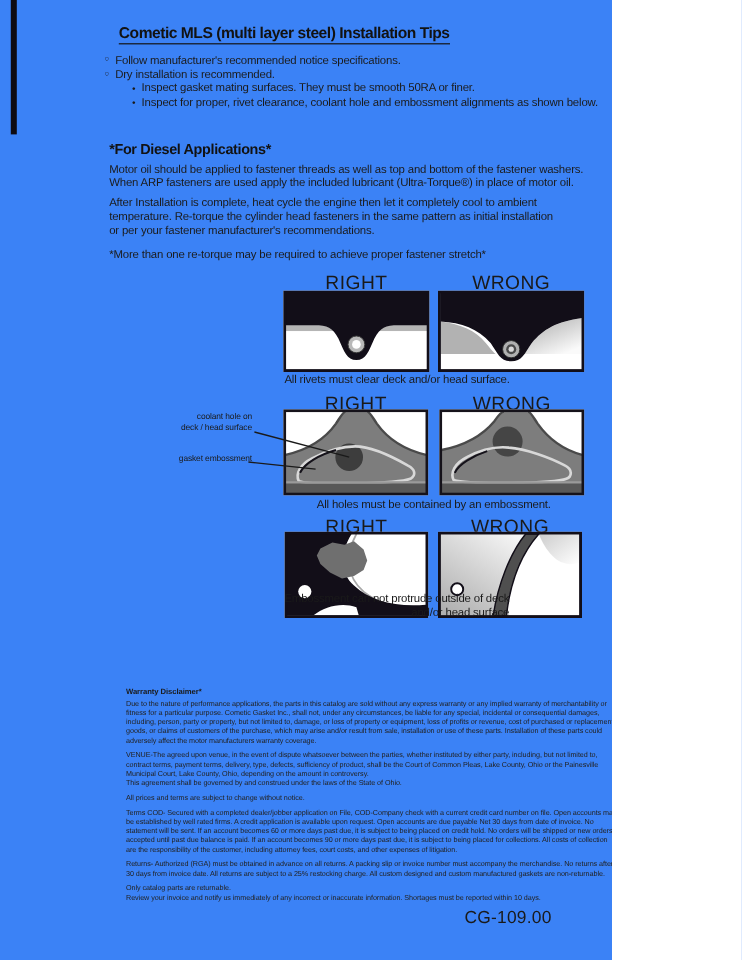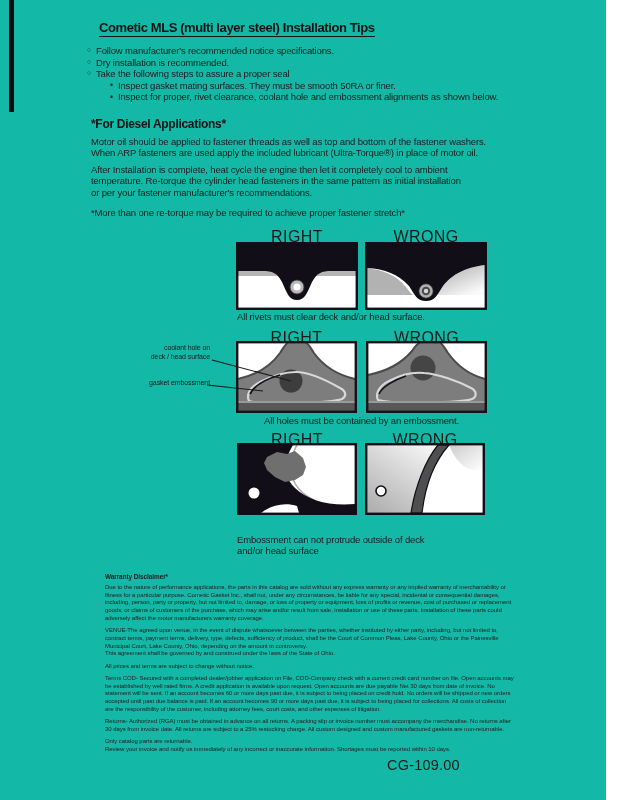--- a/index.html
+++ b/index.html
@@ -1,18 +1,18 @@
 <!DOCTYPE html>
 <html><head>
 <meta charset="utf-8">
 <style>
   * { margin:0; padding:0; box-sizing:border-box; }
   html,body { background:#fff; }
   .page {
-    position:relative; width:606px; height:800px; background:#14b8a6;
+    position:relative; width:510px; height:800px; background:#3b82f6;
     font-family:"Liberation Sans", sans-serif; color:#1b1b1b; overflow:hidden;
   }
   .abs { position:absolute; }
   .scan-mark { left:9px; top:0; width:5px; height:112px; background:#0d0b12; }
   .doc-title {
     left:99px; top:20px; font-size:13px; font-weight:bold; letter-spacing:-0.4px;
     border-bottom:1.4px solid #151515; padding-bottom:1px; color:#121212;
   }
   .body-text { font-size:9.5px; line-height:11.4px; letter-spacing:-0.15px; white-space:pre-line; }
   .tips { left:87px; top:45px; width:440px; }
@@ -38,21 +38,20 @@
 
 <div class="page">
 
   <div class="abs scan-mark"></div>
 
   <div class="abs doc-title">Cometic MLS (multi layer steel) Installation Tips</div>
 
   <div class="abs tips">
     <div class="tip-row"><span class="marker">○</span><span>Follow manufacturer's recommended notice specifications.</span></div>
     <div class="tip-row"><span class="marker">○</span><span>Dry installation is recommended.</span></div>
-    <div class="tip-row"><span class="marker">○</span><span>Take the following steps to assure a proper seal</span></div>
     <div class="tip-row sub-row"><span class="marker">•</span><span>Inspect gasket mating surfaces.  They must be smooth 50RA or finer.</span></div>
     <div class="tip-row sub-row"><span class="marker">•</span><span>Inspect for proper, rivet clearance, coolant hole and embossment alignments as shown below.</span></div>
   </div>
 
   <div class="abs diesel-heading">*For Diesel Applications*</div>
   <div class="abs body-text p1">Motor oil should be applied to fastener threads as well as top and bottom of the fastener washers.
 When ARP fasteners are used apply the included lubricant (Ultra-Torque®) in place of motor oil.</div>
   <div class="abs body-text p2">After Installation is complete, heat cycle the engine then let it completely cool to ambient
 temperature. Re-torque the cylinder head fasteners in the same pattern as initial installation
 or per your fastener manufacturer's recommendations.</div>
@@ -155,21 +154,21 @@
       </linearGradient>
     </defs>
     <rect x="0" y="0" width="120" height="72" fill="#ffffff"></rect>
     <path d="M2,2 H73 C60,20 50,44 46,70 H2 Z" fill="url(#g3)"></path>
     <path d="M84,2 H118 V26 C102,31 91,19 84,2 Z" fill="url(#g4)"></path>
     <path d="M84,2 C68,20 60,44 57,70 H46 C50,44 60,18 73,2 Z" fill="#4f4f4f" stroke="#120e18" stroke-width="1.2"></path>
     <circle cx="16" cy="48" r="5" fill="#ffffff" stroke="#120e18" stroke-width="1.6"></circle>
     <rect x="1.2" y="1.2" width="117.6" height="69.6" fill="none" stroke="#120e18" stroke-width="2.4"></rect>
   </svg>
 
-  <div class="abs fig-caption" style="left:237px; top:534px; line-height:11px;">Embossment can not protrude outside of deck
+  <div class="abs fig-caption" style="left:237px; top:494px; line-height:11px;text-align:right;">Embossment can not protrude outside of deck
 and/or head surface</div>
 
   <div class="abs disclaimer">
     <div class="disc-h">Warranty Disclaimer*</div>
     <div class="disc-p">Due to the nature of performance applications, the parts in this catalog are sold without any express warranty or any implied warranty of merchantability or
 fitness for a particular purpose.  Cometic Gasket Inc., shall not, under any circumstances, be liable for any special, incidental or consequential damages,
 including, person, party or property, but not limited to, damage, or loss of property or equipment, loss of profits or revenue, cost of purchased or replacement
 goods, or claims of customers of the purchase, which may arise and/or result from sale, installation or use of these parts.  Installation of these parts could
 adversely affect the motor manufacturers warranty coverage.</div>
     <div class="disc-p">VENUE-The agreed upon venue, in the event of dispute whatsoever between the parties, whether instituted by either party, including, but not limited to,

